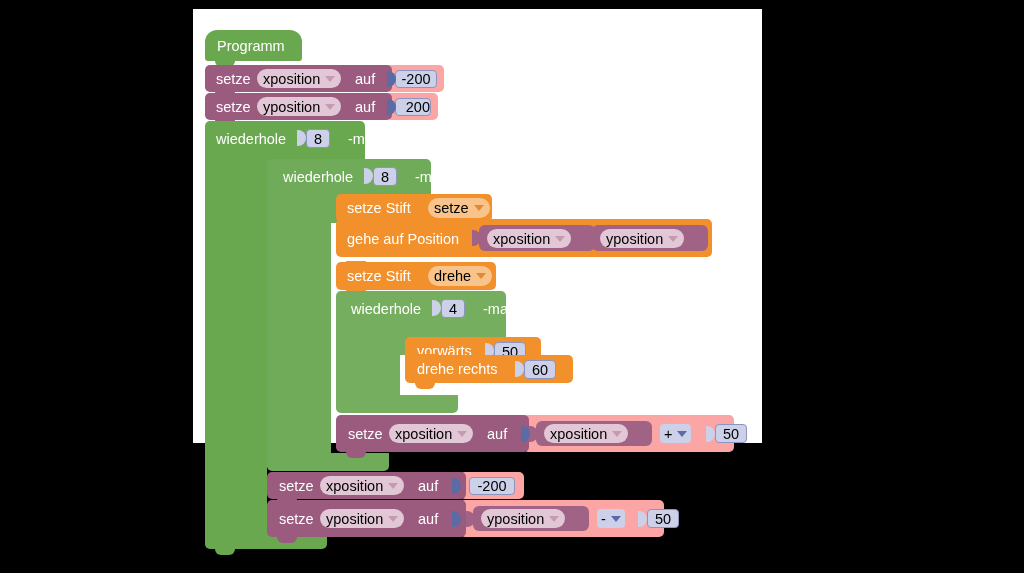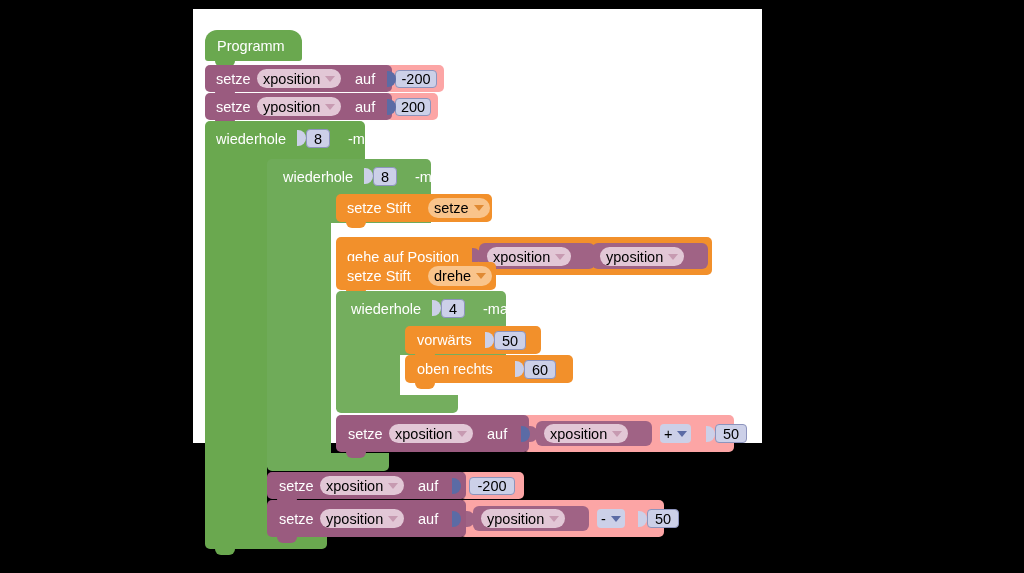--- a/index.html
+++ b/index.html
@@ -66,21 +66,21 @@
       <div class="fld fld-var" style="left:52px;top:4px;height:19px;">
         <span>xposition</span>
         <i class="caret"></i>
       </div>
       <span class="lbl" style="left:150px;top:7px;">auf</span>
       <div class="plug p-blue" style="left:182px;top:6px;"></div>
     </div>
     <div class="notch c-purple" style="left:22px;top:83px;"></div>
 
     <div class="blk c-blue" style="left:193px;top:84px;width:52px;height:27px;">
-      <div class="fld fld-num" style="left:9px;top:5px;width:36px;height:18px;">
+      <div class="fld fld-num" style="left:9px;top:5px;width:36px;height:18px;justify-content:flex-end;">
         <span>200</span>
       </div>
     </div>
     <div class="blk c-purple" style="left:12px;top:84px;width:187px;height:27px;">
       <span class="lbl" style="left:11px;top:7px;">setze</span>
       <div class="fld fld-var" style="left:52px;top:4px;height:19px;">
         <span>yposition</span>
         <i class="caret"></i>
       </div>
       <span class="lbl" style="left:150px;top:7px;">auf</span>
@@ -115,21 +115,21 @@
 
     <div class="blk c-orange" style="left:143px;top:185px;width:156px;height:28px;">
       <span class="lbl" style="left:11px;top:7px;">setze Stift</span>
       <div class="fld fld-orange" style="left:92px;top:4px;height:20px;">
         <span class="dark">setze</span>
         <i class="caret o"></i>
       </div>
     </div>
     <div class="notch c-orange" style="left:153px;top:213px;"></div>
 
-    <div class="blk c-orange" style="left:143px;top:228px;width:376px;height:38px;">
+    <div class="blk c-orange" style="left:143px;top:210px;width:376px;height:38px;">
       <span class="lbl" style="left:11px;top:13px;">gehe auf Position</span>
 
       <div class="plug p-pur" style="left:136px;top:11px;"></div>
       <div class="blk c-varpur" style="left:143px;top:6px;width:116px;height:26px;border-radius:6px;">
         <div class="fld fld-var" style="left:8px;top:4px;height:19px;">
           <span>xposition</span>
           <i class="caret"></i>
         </div>
       </div>
 
@@ -156,31 +156,31 @@
     <span class="lbl" style="left:158px;top:293px;">wiederhole</span>
     <div class="plug p-grey" style="left:239px;top:291px;"></div>
     <div class="fld fld-num" style="left:248px;top:290px;width:24px;height:19px;">
       <span>4</span>
     </div>
     <span class="lbl" style="left:290px;top:293px;">-mal:</span>
     <span class="lbl" style="left:158px;top:325px;">mache</span>
     <div class="blk c-green3" style="left:143px;top:314px;width:64px;height:86px;border-radius:0;"></div>
     <div class="blk c-green3" style="left:143px;top:386px;width:122px;height:18px;border-radius:0 0 5px 5px;"></div>
 
-    <div class="blk c-orange" style="left:212px;top:317px;width:136px;height:28px;">
+    <div class="blk c-orange" style="left:212px;top:328px;width:136px;height:28px;">
       <span class="lbl" style="left:12px;top:7px;">vorwärts</span>
       <div class="plug p-grey" style="left:80px;top:6px;"></div>
       <div class="fld fld-num" style="left:89px;top:5px;width:32px;height:19px;">
         <span>50</span>
       </div>
     </div>
     <div class="notch c-orange" style="left:222px;top:345px;"></div>
 
     <div class="blk c-orange" style="left:212px;top:346px;width:168px;height:28px;">
-      <span class="lbl" style="left:12px;top:7px;">oben rechts</span>
+      <span class="lbl" style="left:12px;top:7px;">drehe rechts</span>
       <div class="plug p-grey" style="left:110px;top:6px;"></div>
       <div class="fld fld-num" style="left:119px;top:5px;width:32px;height:19px;">
         <span>60</span>
       </div>
     </div>
     <div class="notch c-orange" style="left:222px;top:374px;"></div>
 
     <div class="blk c-blue" style="left:330px;top:406px;width:211px;height:37px;">
       <div class="plug p-pur" style="left:6px;top:11px;"></div>
       <div class="blk c-varpur" style="left:13px;top:6px;width:116px;height:25px;border-radius:6px;">

